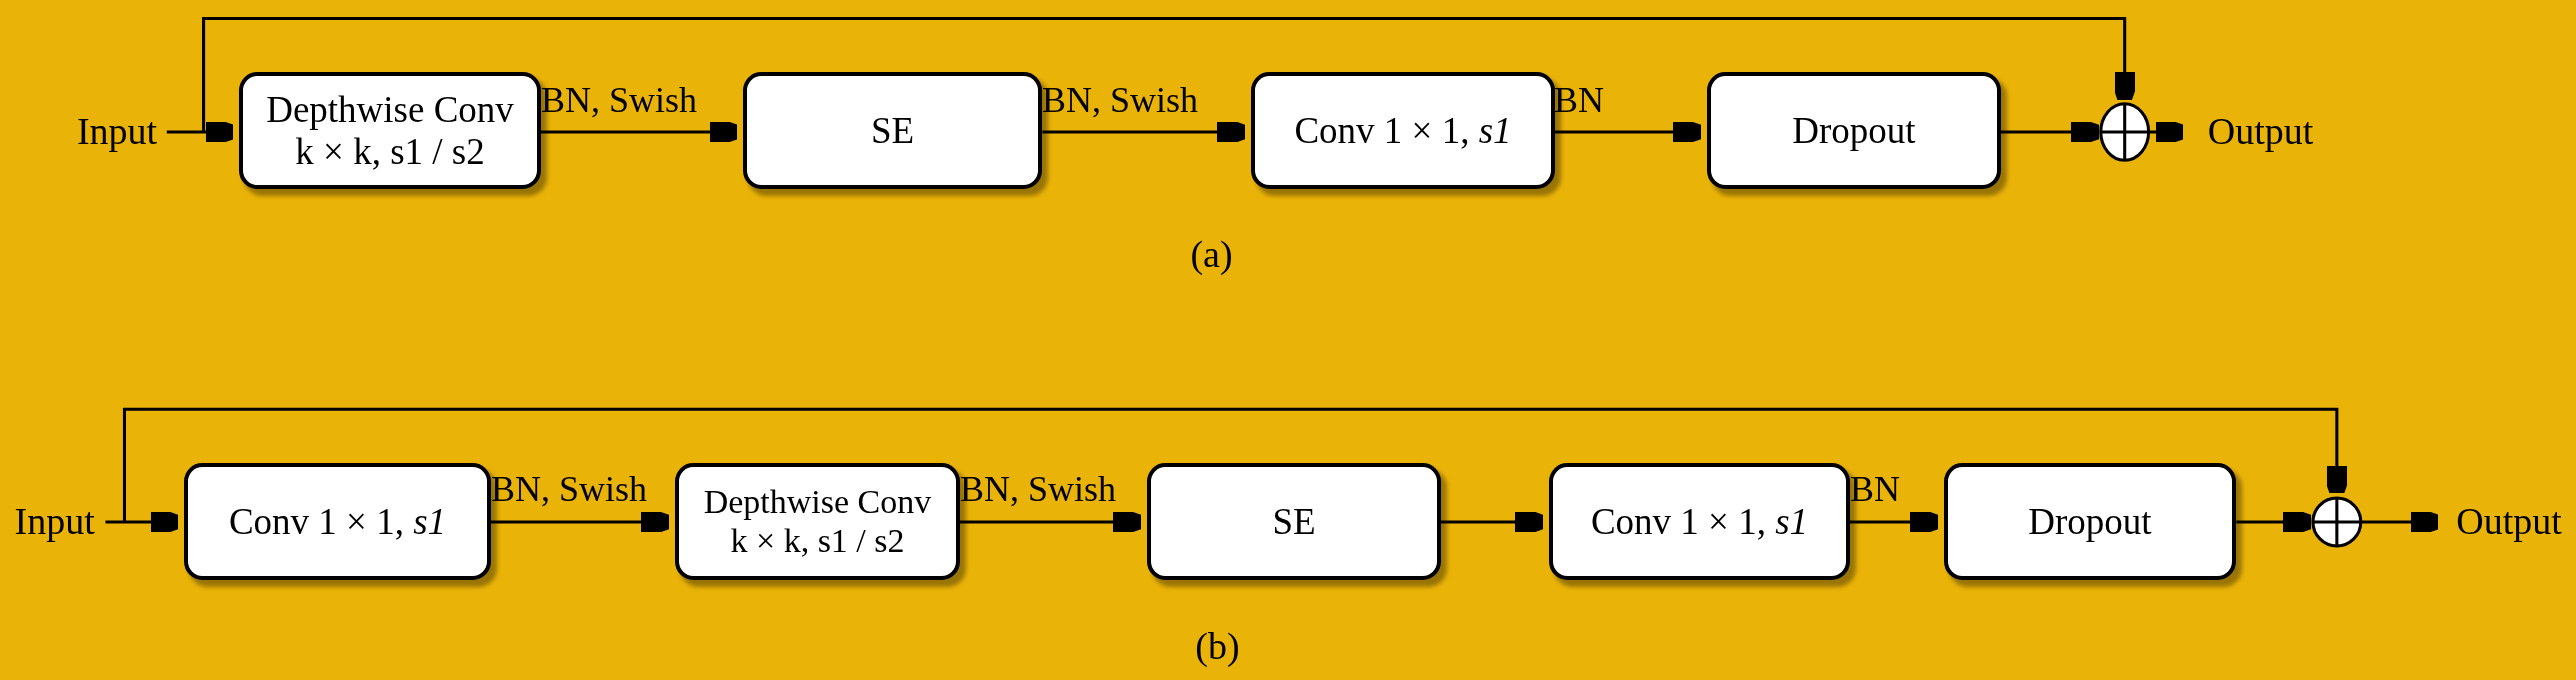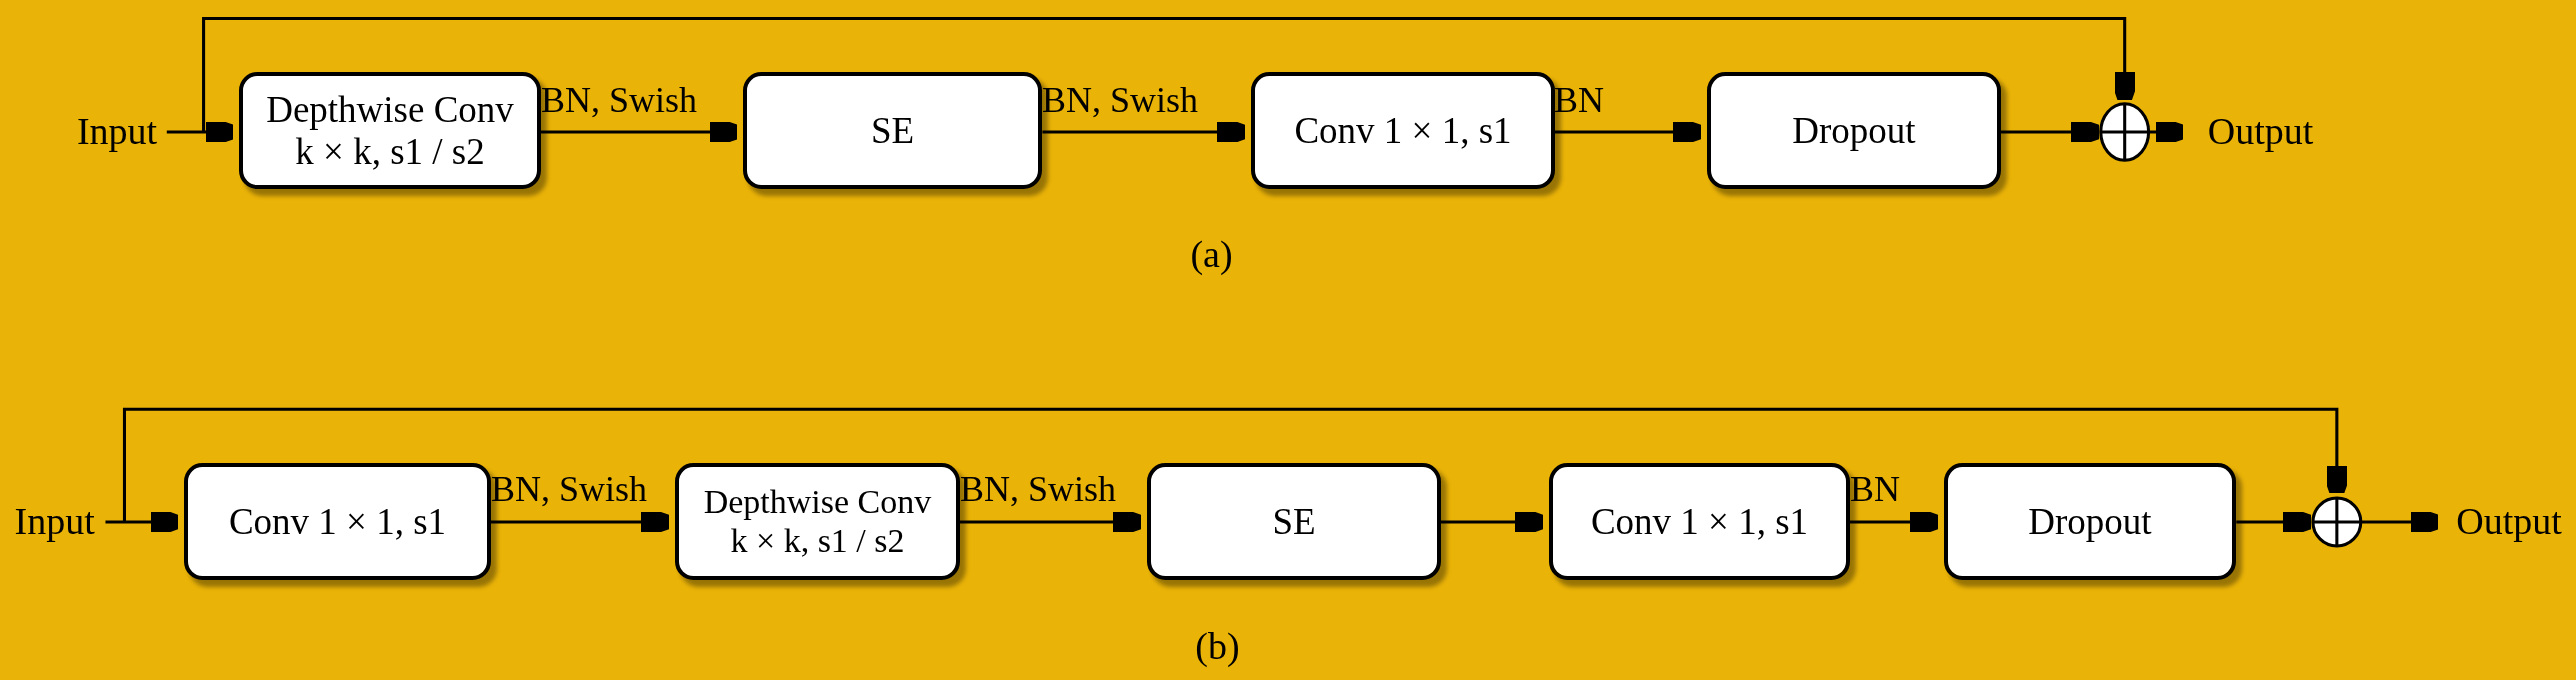--- a/index.html
+++ b/index.html
@@ -43,20 +43,21 @@
     align-items: center;
     justify-content: center;
     text-align: center;
     font-size: 37px;
     line-height: 1.12;
     z-index: 1;
   }
   .block .sub {
   }
   .block .it {
+    font-style: italic;
   }
   .edge-label {
     position: absolute;
     font-size: 36px;
     line-height: 1.1;
     white-space: nowrap;
     z-index: 1;
   }
   .io-label {
     position: absolute;

